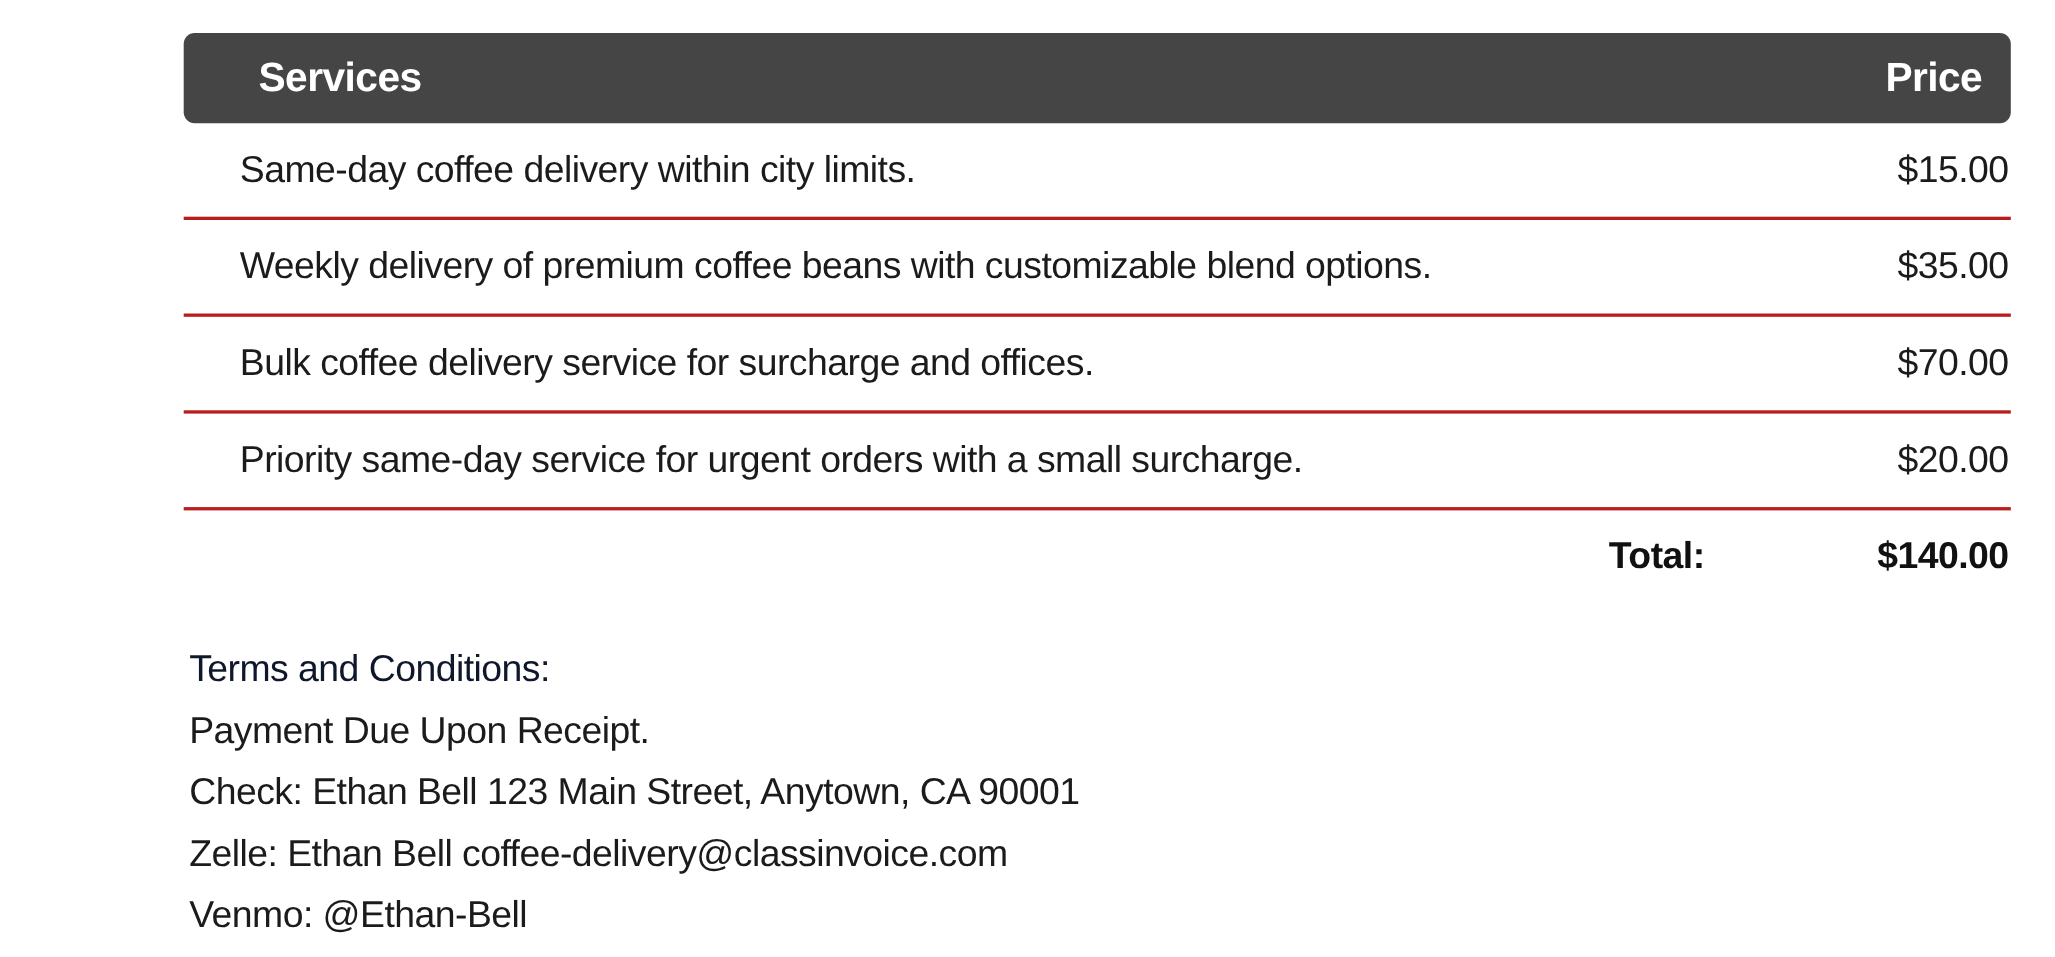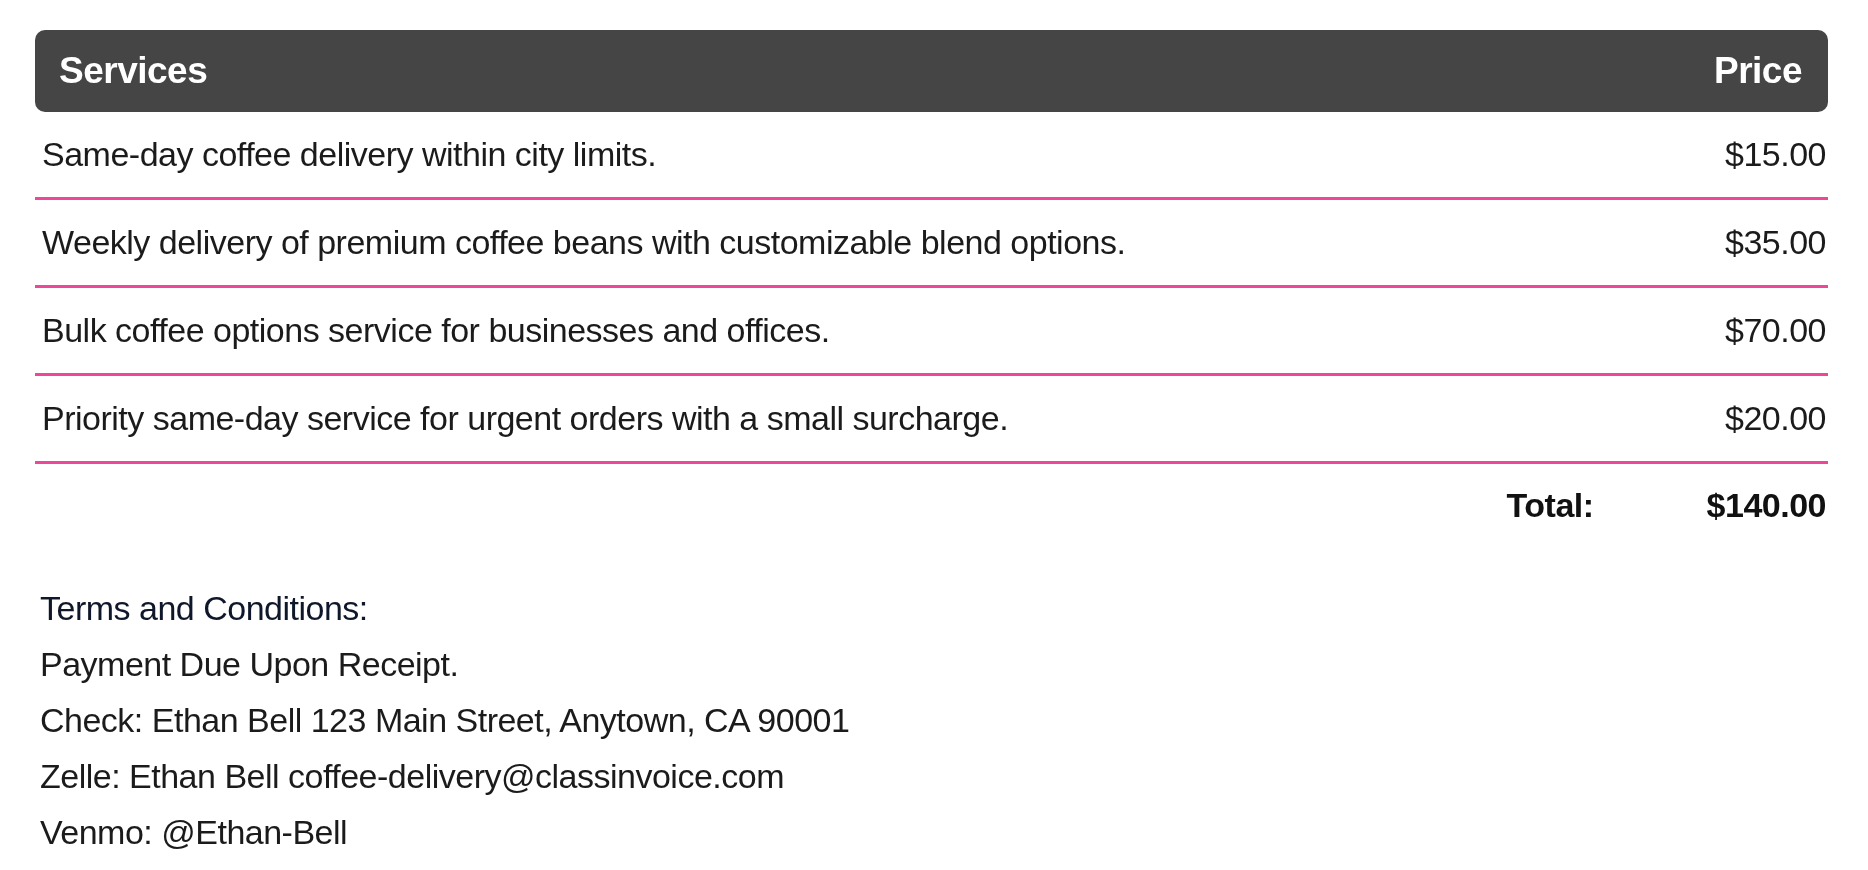--- a/index.html
+++ b/index.html
@@ -1,15 +1,15 @@
 <!DOCTYPE html>
 <html><head>
 <meta charset="utf-8">
 <style>
-  * { box-sizing: border-box; }
+  * { box-sizing: border-box; margin-left: 44px; }
   html, body {
     margin: 0;
     padding: 0;
     background: #ffffff;
     width: 1868px;
     height: 870px;
     font-family: "Liberation Sans", "DejaVu Sans", sans-serif;
     overflow: hidden;
   }
   .invoice {
@@ -26,21 +26,21 @@
     padding: 0 26px 0 24px;
     font-size: 37px;
     font-weight: bold;
     letter-spacing: -0.5px;
   }
   .table-row {
     display: flex;
     justify-content: space-between;
     align-items: center;
     height: 88px;
-    border-bottom: 3px solid #ec4899;
+    border-bottom: 3px solid #b91c1c;
     font-size: 34px;
     color: #1b1b1b;
     letter-spacing: -0.5px;
     padding: 0 2px 0 7px;
   }
   .table-row .price {
     white-space: nowrap;
     padding-left: 30px;
     text-align: right;
   }
@@ -86,21 +86,21 @@
       <span class="service">Same-day coffee delivery within city limits.</span>
       <span class="price">$15.00</span>
     </div>
 
     <div class="table-row">
       <span class="service">Weekly delivery of premium coffee beans with customizable blend options.</span>
       <span class="price">$35.00</span>
     </div>
 
     <div class="table-row">
-      <span class="service">Bulk coffee options service for businesses and offices.</span>
+      <span class="service">Bulk coffee delivery service for surcharge and offices.</span>
       <span class="price">$70.00</span>
     </div>
 
     <div class="table-row">
       <span class="service">Priority same-day service for urgent orders with a small surcharge.</span>
       <span class="price">$20.00</span>
     </div>
 
     <div class="total-row">
       <span class="total-label">Total:</span>

